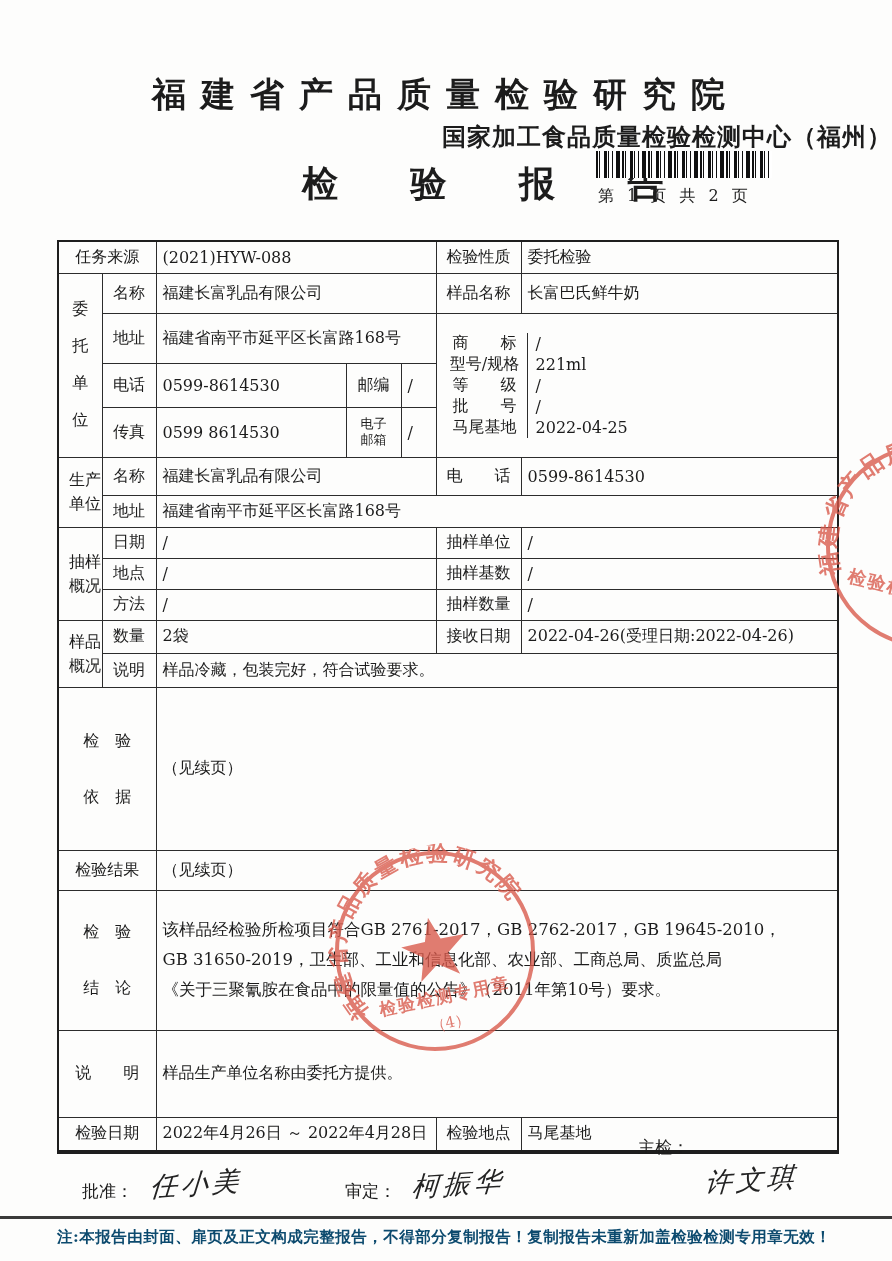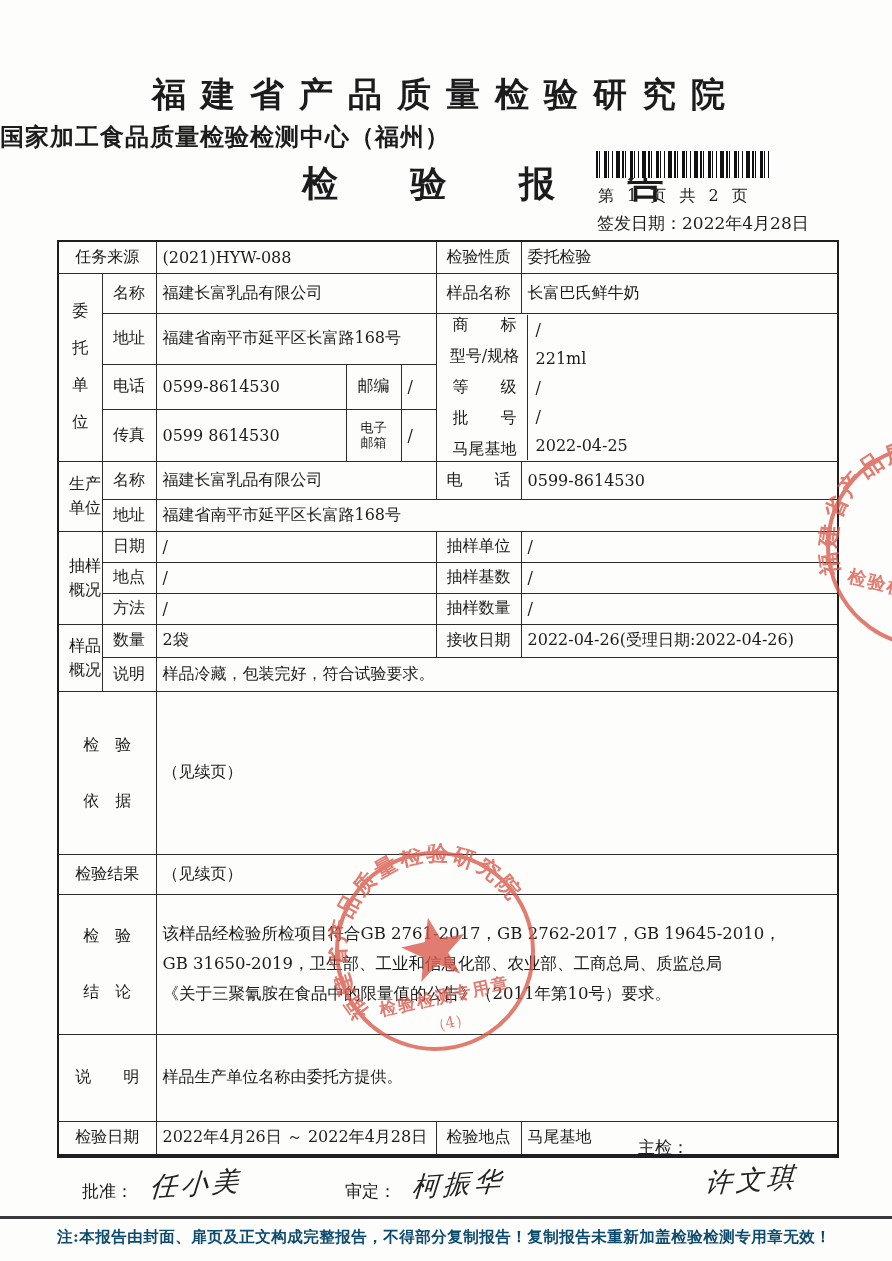--- a/index.html
+++ b/index.html
@@ -10,21 +10,21 @@
     color:#1c1c1c;
   }
   
   .org-title{
     position:absolute; top:72px; left:0; width:892px;
     text-align:center; font-size:34px; font-weight:bold; letter-spacing:15px;
     white-space:nowrap;
   }
   .center-title{
     position:absolute; top:121px; left:0; width:892px;
-    text-align:left; font-size:24px; font-weight:bold; letter-spacing:1px;
+    text-align:right; font-size:24px; font-weight:bold; letter-spacing:1px;
   }
   .doc-title{
     position:absolute; top:160px; left:302px;
     font-size:36px; font-weight:bold; letter-spacing:30px; white-space:nowrap;
   }
   .barcode{
     position:absolute; top:151px; left:596px; width:176px; height:27px;
     background:repeating-linear-gradient(90deg,
       #111 0 2px,#fff 2px 3px,#111 3px 4px,#fff 4px 8px,
       #111 8px 11px,#fff 11px 12px,#111 12px 13px,#fff 13px 16px,
@@ -50,21 +50,21 @@
   }
   td.lbl{text-align:center; padding:1px 2px;font-family:Liberation Serif, serif;}
   .vblock{width:1.25em; margin:0 auto; word-break:break-all; line-height:2.3; text-align:center;}
   .vblock2{width:2.5em; margin:0 auto; word-break:break-all; line-height:1.5; text-align:center;}
   .small2{font-size:13px; white-space:pre-line; line-height:1.2;}
   .two-line-lbl{white-space:pre-line; line-height:56px; text-align:center;}
   .concl{white-space:pre-line; line-height:1.8; font-size:16.5px; padding-left:10px;}
   td.nopad{padding:0;}
   .splitcell{display:flex; width:100%; height:100%; align-items:stretch;}
   .splitcell .labs{width:84px; border-right:1.5px solid #2c2c2c;
-    display:flex; flex-direction:column; justify-content:center; text-align:center;gap:10px;}
+    display:flex; flex-direction:column; justify-content:center; text-align:center;}
   .splitcell .vals{flex:1; display:flex; flex-direction:column; justify-content:space-around; padding-left:8px;}
   .splitcell div{white-space:pre;}
 
   
   .sig-label{position:absolute; font-size:17px;}
   .sig-name{
     position:absolute; font-size:27px; font-style:italic; color:#232323;
     transform:rotate(-4deg) skewX(-8deg); letter-spacing:4px;
     font-family:"DejaVu Sans","Liberation Sans",sans-serif;
   }
@@ -82,21 +82,20 @@
 </head>
 <body>
 
 <div class="page">
 
   <div class="org-title">福建省产品质量检验研究院</div>
   <div class="center-title">国家加工食品质量检验检测中心（福州）</div>
   <div class="doc-title">检 验 报 告</div>
   <div class="barcode"></div>
   <div class="page-info">第 1 页  共 2 页</div>
-  <div class="meta-right"><span>签发日期：</span><span>2022年4月28日</span></div>
 
   <table class="report">
     <colgroup>
       <col style="width:44px">
         <col style="width:54px">
         <col style="width:190px">
       <col style="width:55px">
         <col style="width:35px">
         <col style="width:85px">
         <col style="width:317px">

